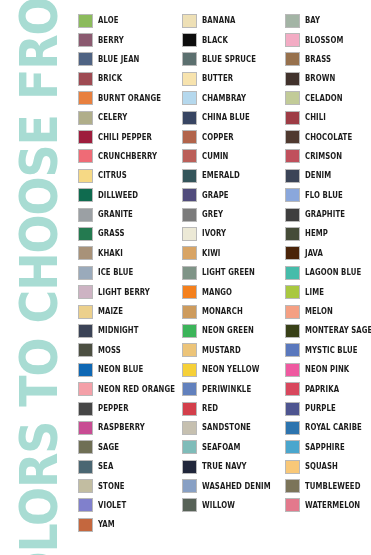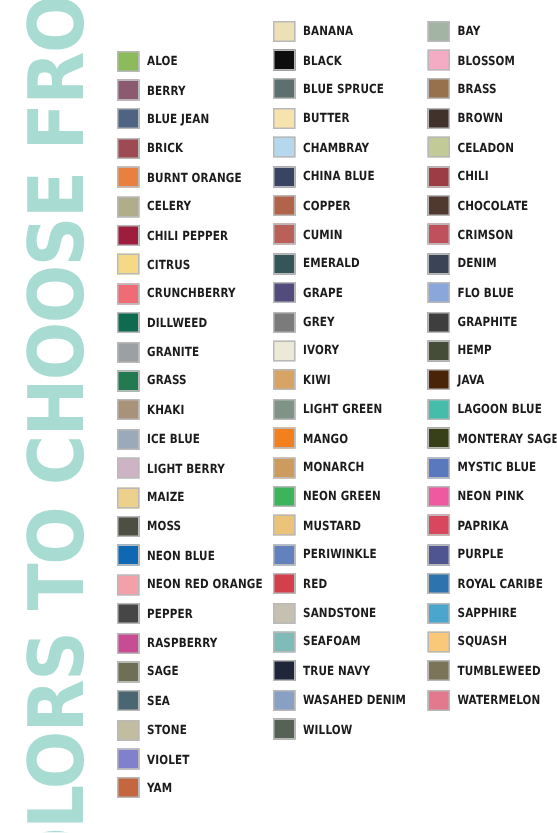--- a/index.html
+++ b/index.html
@@ -56,21 +56,21 @@
     display: flex;
     flex-direction: row;
     padding-top: 11px;
     height: 544px;
     box-sizing: border-box;
   }
   .col {
     display: flex;
     flex-direction: column;
   }
-  .col-0 { width: 104px; margin-top: 20px; }
+  .col-0 { width: 104px; }
   .col-1 { width: 103px; }
   .col-2 { width: 86px; }
 
   .swatch-row {
     display: flex;
     flex-direction: row;
     align-items: center;
     height: 19.4px;
   }
   .chip {
@@ -126,28 +126,28 @@
         </div>
         <div class="swatch-row">
           <div class="chip" style="background: rgb(176, 174, 138);"></div>
           <div class="chip-label">CELERY</div>
         </div>
         <div class="swatch-row">
           <div class="chip" style="background: rgb(158, 29, 61);"></div>
           <div class="chip-label">CHILI PEPPER</div>
         </div>
         <div class="swatch-row">
+          <div class="chip" style="background: rgb(239, 107, 118);"></div>
+          <div class="chip-label">CRUNCHBERRY</div>
+        </div>
+        <div class="swatch-row">
           <div class="chip" style="background: rgb(246, 217, 133);"></div>
           <div class="chip-label">CITRUS</div>
         </div>
         <div class="swatch-row">
-          <div class="chip" style="background: rgb(239, 107, 118);"></div>
-          <div class="chip-label">CRUNCHBERRY</div>
-        </div>
-        <div class="swatch-row">
           <div class="chip" style="background: rgb(15, 107, 79);"></div>
           <div class="chip-label">DILLWEED</div>
         </div>
         <div class="swatch-row">
           <div class="chip" style="background: rgb(155, 160, 164);"></div>
           <div class="chip-label">GRANITE</div>
         </div>
         <div class="swatch-row">
           <div class="chip" style="background: rgb(36, 122, 80);"></div>
           <div class="chip-label">GRASS</div>
@@ -162,20 +162,24 @@
         </div>
         <div class="swatch-row">
           <div class="chip" style="background: rgb(205, 179, 195);"></div>
           <div class="chip-label">LIGHT BERRY</div>
         </div>
         <div class="swatch-row">
           <div class="chip" style="background: rgb(236, 208, 140);"></div>
           <div class="chip-label">MAIZE</div>
         </div>
         <div class="swatch-row">
+          <div class="chip" style="background: rgb(59, 67, 86);"></div>
+          <div class="chip-label">MIDNIGHT</div>
+        </div>
+        <div class="swatch-row">
           <div class="chip" style="background: rgb(76, 79, 66);"></div>
           <div class="chip-label">MOSS</div>
         </div>
         <div class="swatch-row">
           <div class="chip" style="background: rgb(15, 104, 180);"></div>
           <div class="chip-label">NEON BLUE</div>
         </div>
         <div class="swatch-row">
           <div class="chip" style="background: rgb(244, 160, 168);"></div>
           <div class="chip-label">NEON RED ORANGE</div>
@@ -276,20 +280,24 @@
         </div>
         <div class="swatch-row">
           <div class="chip" style="background: rgb(60, 180, 90);"></div>
           <div class="chip-label">NEON GREEN</div>
         </div>
         <div class="swatch-row">
           <div class="chip" style="background: rgb(236, 196, 121);"></div>
           <div class="chip-label">MUSTARD</div>
         </div>
         <div class="swatch-row">
+          <div class="chip" style="background: rgb(246, 208, 56);"></div>
+          <div class="chip-label">NEON YELLOW</div>
+        </div>
+        <div class="swatch-row">
           <div class="chip" style="background: rgb(98, 129, 189);"></div>
           <div class="chip-label">PERIWINKLE</div>
         </div>
         <div class="swatch-row">
           <div class="chip" style="background: rgb(211, 63, 75);"></div>
           <div class="chip-label">RED</div>
         </div>
         <div class="swatch-row">
           <div class="chip" style="background: rgb(198, 192, 176);"></div>
           <div class="chip-label">SANDSTONE</div>
@@ -362,20 +370,28 @@
         </div>
         <div class="swatch-row">
           <div class="chip" style="background: rgb(74, 36, 9);"></div>
           <div class="chip-label">JAVA</div>
         </div>
         <div class="swatch-row">
           <div class="chip" style="background: rgb(70, 188, 170);"></div>
           <div class="chip-label">LAGOON BLUE</div>
         </div>
         <div class="swatch-row">
+          <div class="chip" style="background: rgb(169, 200, 64);"></div>
+          <div class="chip-label">LIME</div>
+        </div>
+        <div class="swatch-row">
+          <div class="chip" style="background: rgb(245, 160, 131);"></div>
+          <div class="chip-label">MELON</div>
+        </div>
+        <div class="swatch-row">
           <div class="chip" style="background: rgb(56, 64, 23);"></div>
           <div class="chip-label">MONTERAY SAGE</div>
         </div>
         <div class="swatch-row">
           <div class="chip" style="background: rgb(90, 120, 189);"></div>
           <div class="chip-label">MYSTIC BLUE</div>
         </div>
         <div class="swatch-row">
           <div class="chip" style="background: rgb(239, 89, 160);"></div>
           <div class="chip-label">NEON PINK</div>

